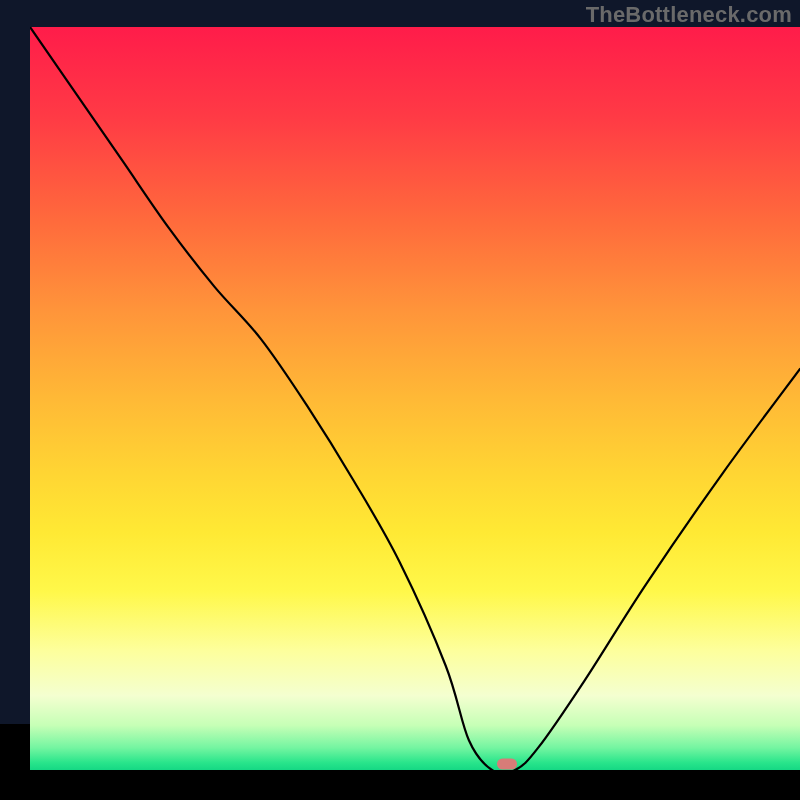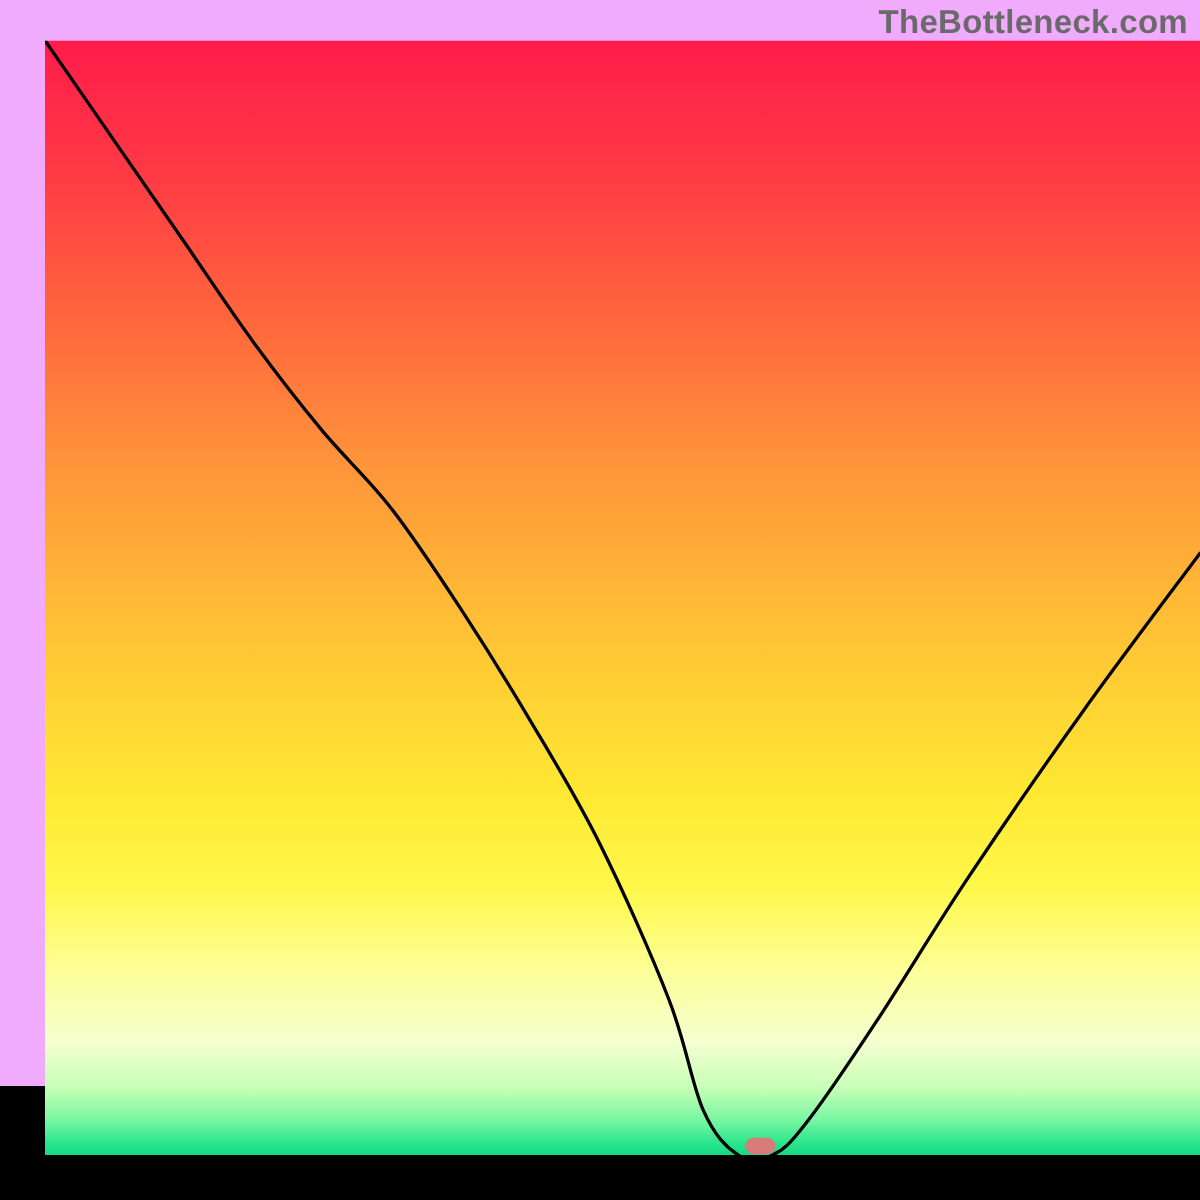--- a/index.html
+++ b/index.html
@@ -8,21 +8,21 @@
     width: 800px;
     height: 800px;
     background: #000;
     font-family: Arial, Helvetica, sans-serif;
     overflow: hidden;
   }
   .frame {
     position: relative;
     width: 800px;
     height: 724px;
-    background: #f0abfc;
+    background: #0f172a;
   }
   .watermark {
     position: absolute;
     top: 2px;
     right: 8px;
     color: #6a6a6a;
     font-size: 22px;
     font-weight: 600;
     letter-spacing: 0.2px;
     z-index: 10;

